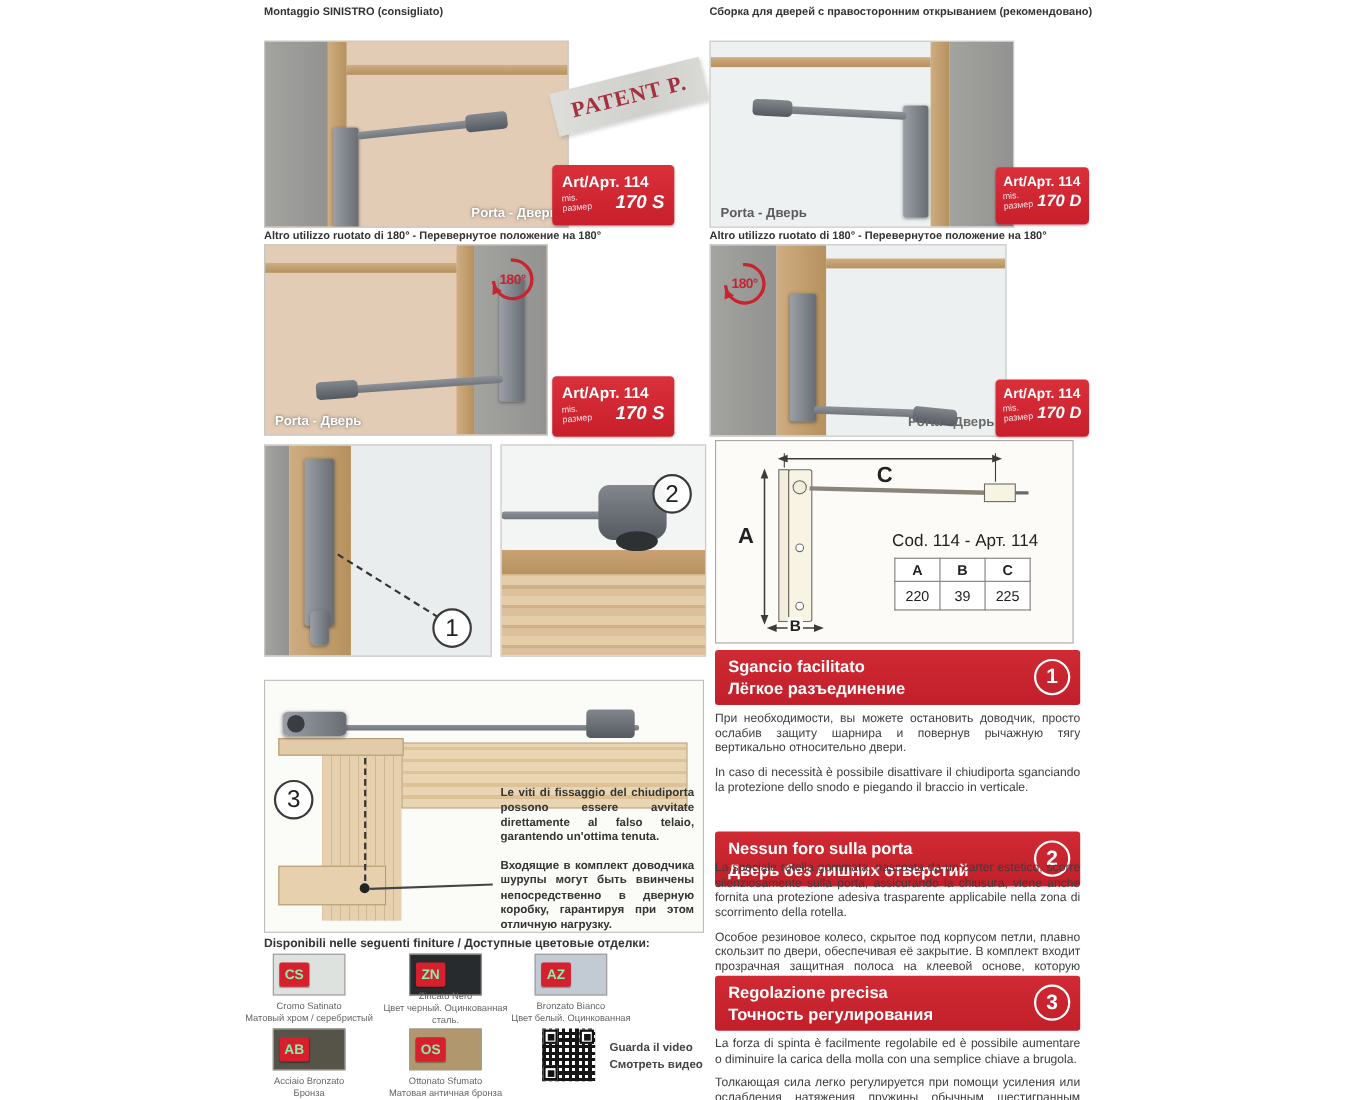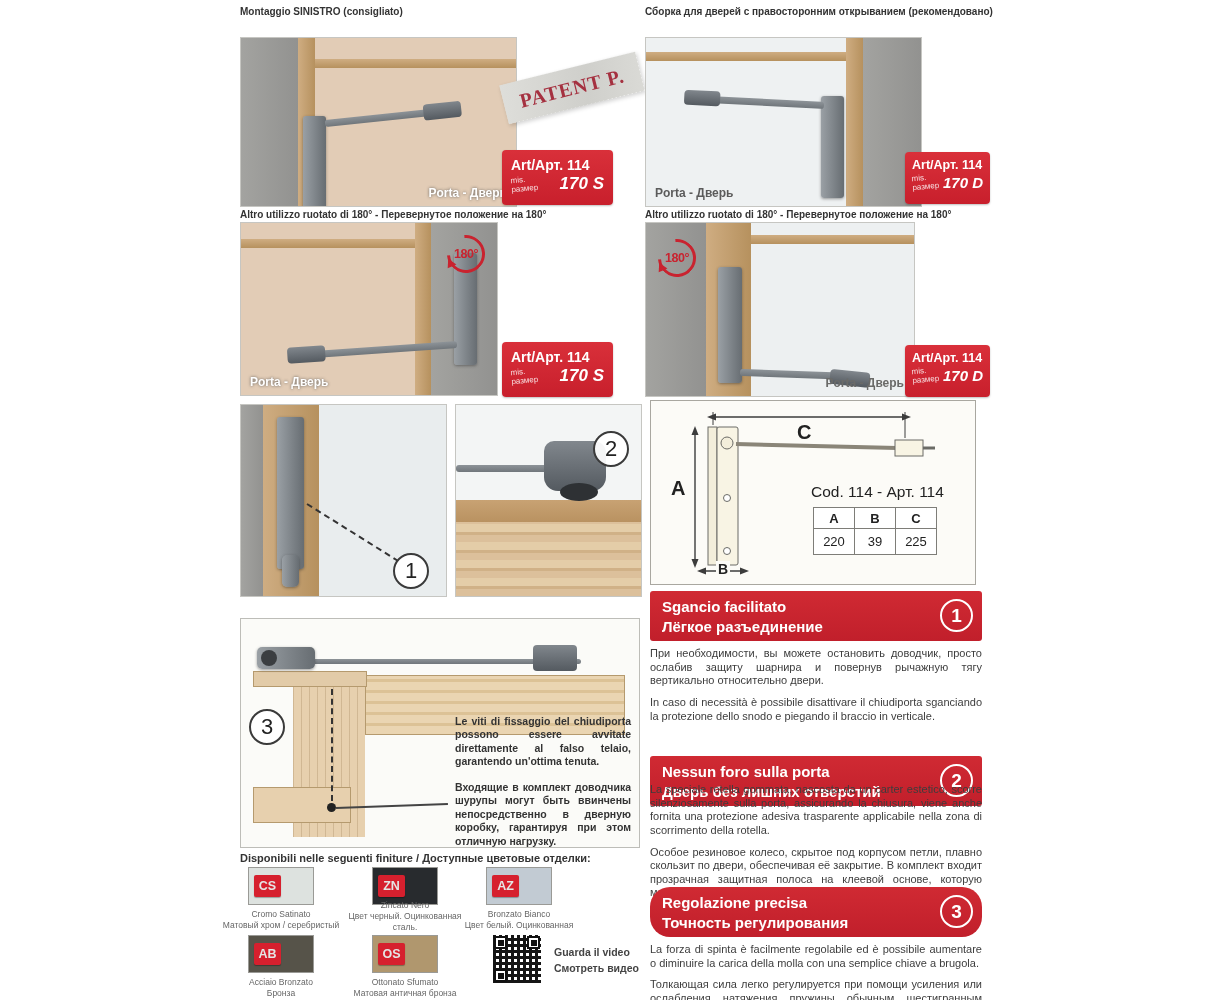--- a/index.html
+++ b/index.html
@@ -55,21 +55,21 @@
   .drawbox{position:absolute;left:650px;top:400px;width:326px;height:185px;background:#fcfbf7;
            border:1px solid #a9a7a0;box-sizing:border-box;}
   .dimlabel{position:absolute;font-weight:bold;color:#222;}
   .dimtable{position:absolute;border-collapse:collapse;background:#fff;}
   .dimtable td{border:1px solid #7e7d78;text-align:center;font-size:13px;color:#222;
                width:40px;padding:0;}
   .dimtable .hrow td{height:20px;font-weight:bold;}
   .dimtable .vrow td{height:25px;}
   .swatch{position:absolute;width:66px;height:38px;border:1px solid #9a9a96;box-sizing:border-box;}
   .chip{position:absolute;left:5px;top:7px;width:27px;height:22px;background:#d6202e;border-radius:2px;
-        display:flex;align-items:center;justify-content:center;color:#e5e5e5;font-weight:bold;
+        display:flex;align-items:center;justify-content:center;color:#86efac;font-weight:bold;
         font-size:12.5px;box-shadow:0 1px 1px rgba(0,0,0,.3);}
   .swlabel{position:absolute;width:130px;text-align:center;font-size:8.5px;color:#666;line-height:1.3;}
   .qr{position:absolute;width:54px;height:54px;background:#fff;border:2px solid #fff;
       box-sizing:border-box;}
   .qr .pat{position:absolute;inset:1px;
       background-image:repeating-linear-gradient(0deg,#151515 0 3px,transparent 3px 6px),
                        repeating-linear-gradient(90deg,#151515 0 3px,#fff 3px 6px);}
   .qr-eye{position:absolute;width:13px;height:13px;border:2.5px solid #111;background:#fff;
           box-sizing:border-box;}
   .qr-eye::after{content:"";position:absolute;inset:1.5px;background:#111;}
@@ -346,21 +346,21 @@
   <div class="secheader" style="left:650px;top:756px;">
     <div class="t">Nessun foro sulla porta</div>
     <div class="t">Дверь без лишних отверстий</div>
     <div class="seccircle">2</div>
   </div>
   <div class="secbody" style="left:650px;top:783px;">
     <p>La speciale rotella gommata, nascosta da un carter estetico, scorre silenziosamente sulla porta, assicurando la chiusura, viene anche fornita una protezione adesiva trasparente applicabile nella zona di scorrimento della rotella.</p>
     <p>Особое резиновое колесо, скрытое под корпусом петли, плавно скользит по двери, обеспечивая её закрытие. В комплект входит прозрачная защитная полоса на клеевой основе, которую можно применить в зоне скольжения колеса.</p>
   </div>
 
-  <div class="secheader" style="left:650px;top:887px;border-radius:20px;">
+  <div class="secheader" style="left:650px;top:887px;">
     <div class="t">Regolazione precisa</div>
     <div class="t">Точность регулирования</div>
     <div class="seccircle">3</div>
   </div>
   <div class="secbody" style="left:650px;top:943px;">
     <p>La forza di spinta è facilmente regolabile ed è possibile aumentare o diminuire la carica della molla con una semplice chiave a brugola.</p>
     <p>Толкающая сила легко регулируется при помощи усиления или ослабления натяжения пружины обычным шестигранным ключом.</p>
   </div>
 
 </div>

